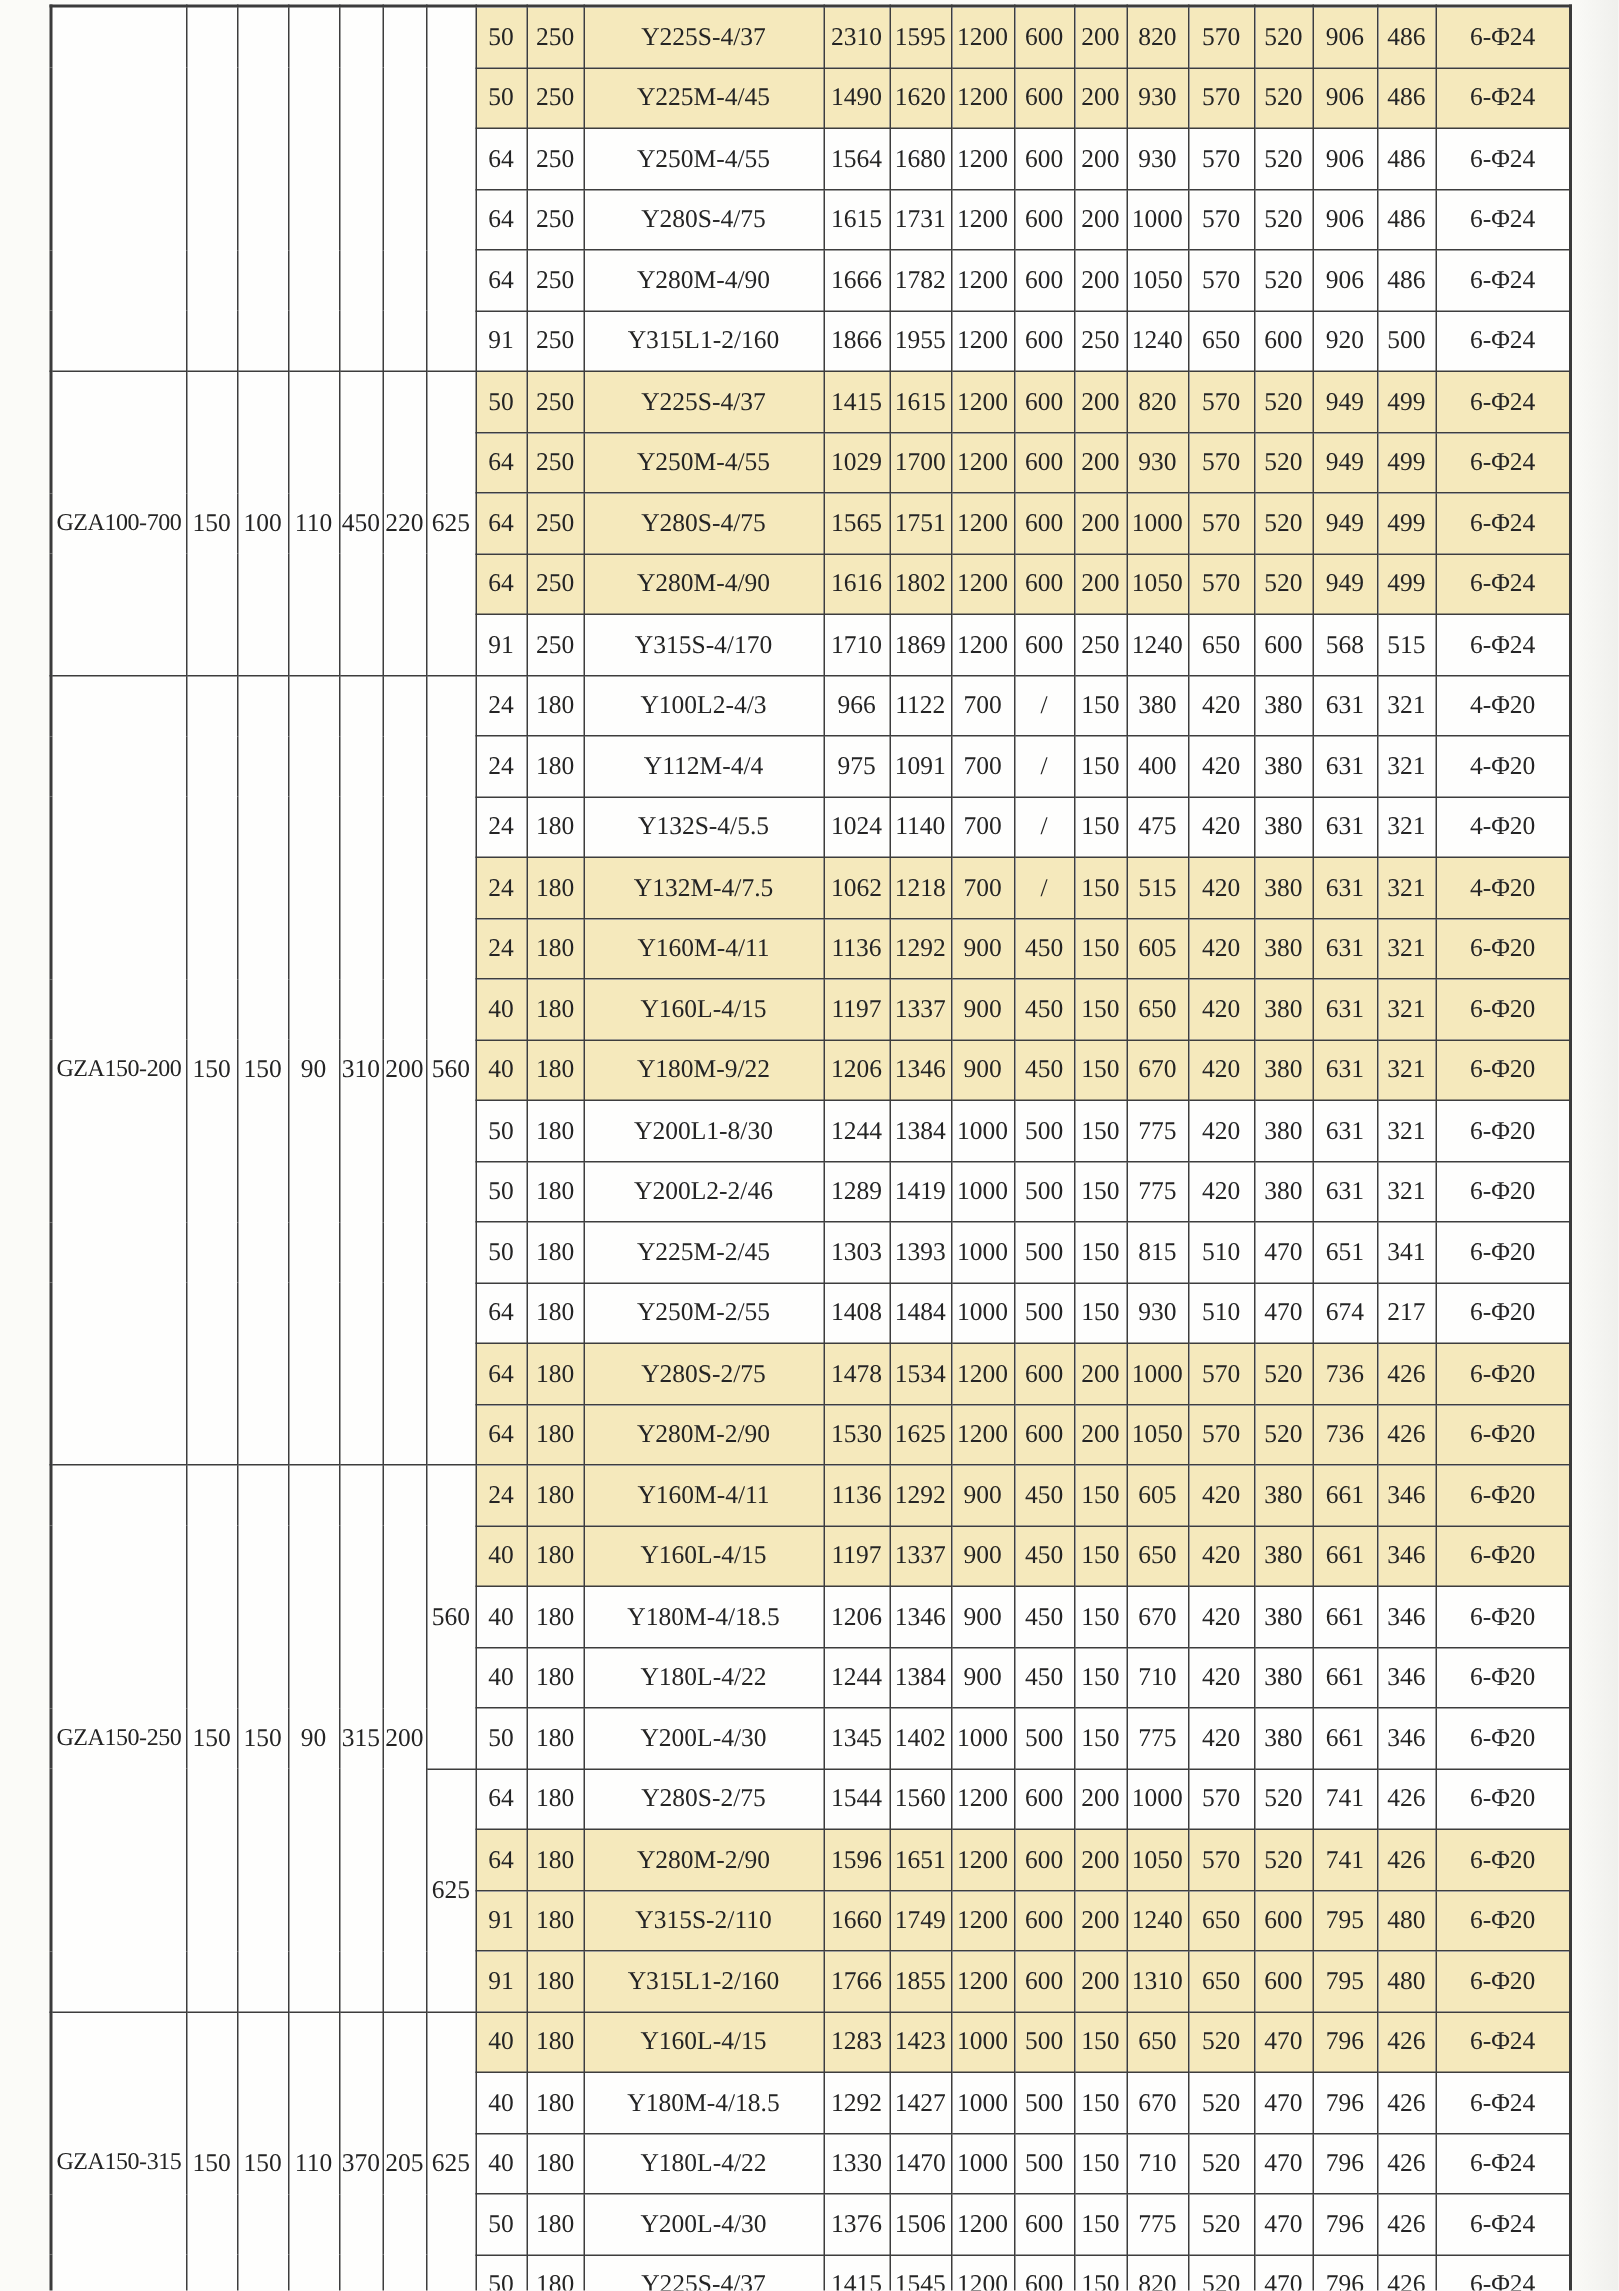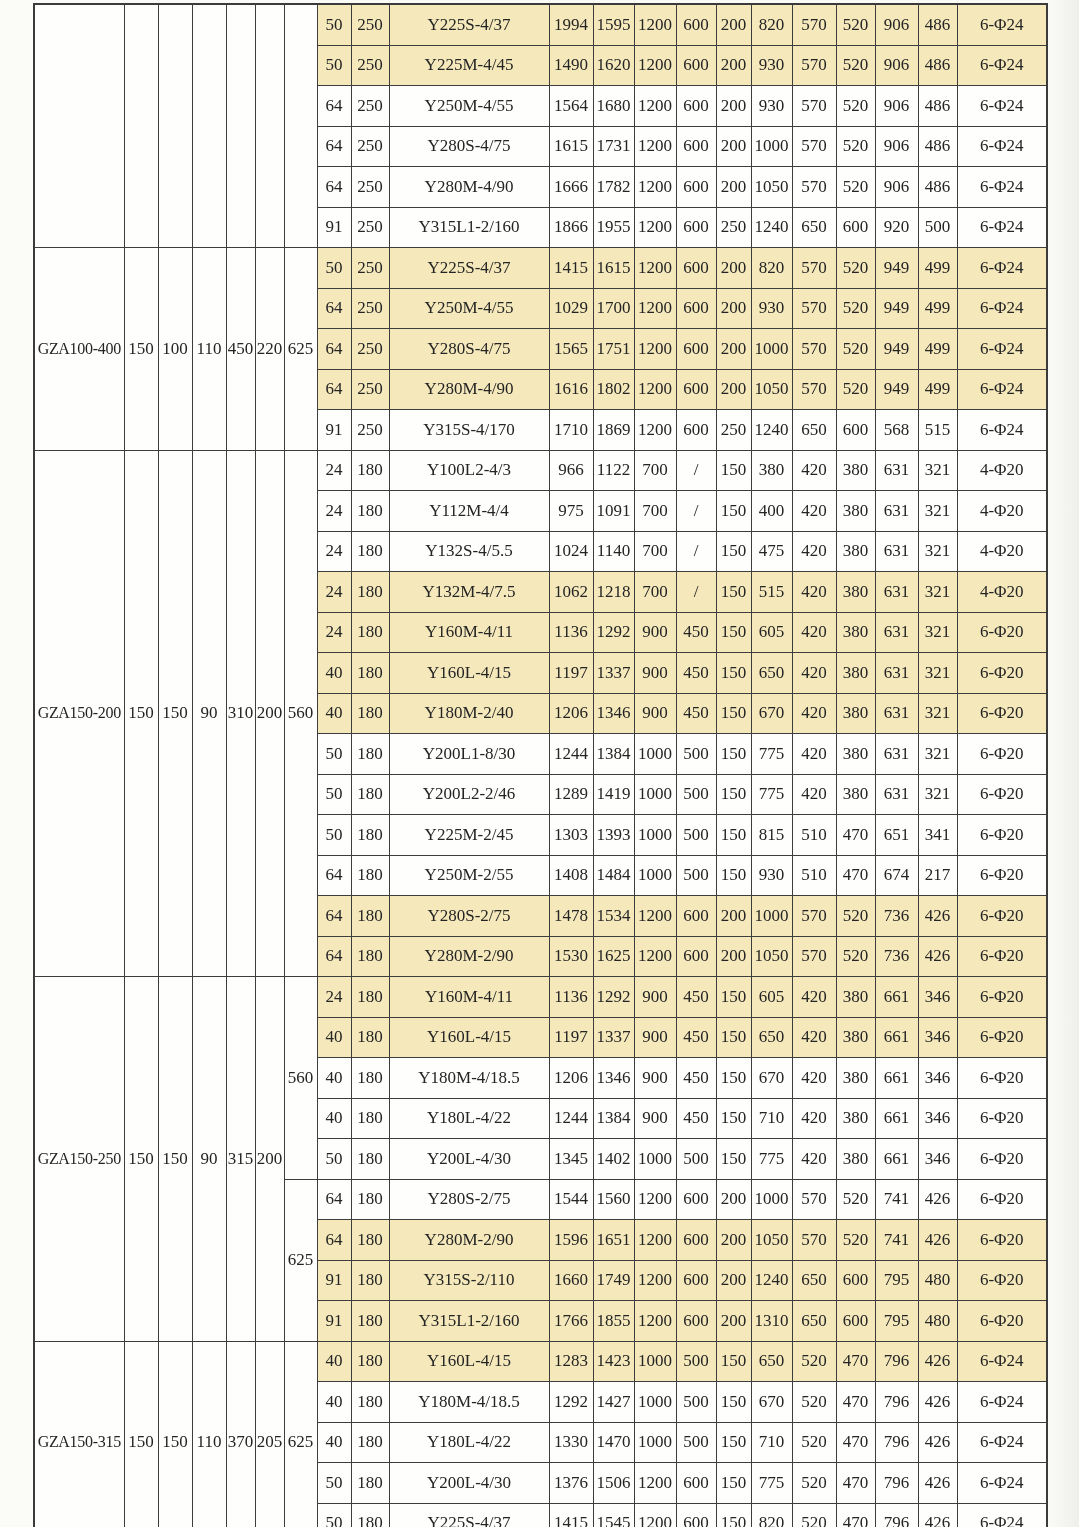--- a/index.html
+++ b/index.html
@@ -68,21 +68,21 @@
           <td rowspan="6" class="model"></td>
           <td rowspan="6"></td>
           <td rowspan="6"></td>
           <td rowspan="6"></td>
           <td rowspan="6"></td>
           <td rowspan="6"></td>
           <td rowspan="6"></td>
           <td class="hl">50</td>
           <td class="hl">250</td>
           <td class="hl">Y225S-4/37</td>
-          <td class="hl">1994</td>
+          <td class="hl">2310</td>
           <td class="hl">1595</td>
           <td class="hl">1200</td>
           <td class="hl">600</td>
           <td class="hl">200</td>
           <td class="hl">820</td>
           <td class="hl">570</td>
           <td class="hl">520</td>
           <td class="hl">906</td>
           <td class="hl">486</td>
           <td class="hl">6-Φ24</td>
@@ -161,21 +161,21 @@
           <td>600</td>
           <td>250</td>
           <td>1240</td>
           <td>650</td>
           <td>600</td>
           <td>920</td>
           <td>500</td>
           <td>6-Φ24</td>
         </tr>
         <tr>
-          <td rowspan="5" class="model">GZA100-400</td>
+          <td rowspan="5" class="model">GZA100-700</td>
           <td rowspan="5">150</td>
           <td rowspan="5">100</td>
           <td rowspan="5">110</td>
           <td rowspan="5">450</td>
           <td rowspan="5">220</td>
           <td rowspan="5">625</td>
           <td class="hl">50</td>
           <td class="hl">250</td>
           <td class="hl">Y225S-4/37</td>
           <td class="hl">1415</td>
@@ -353,21 +353,21 @@
           <td class="hl">650</td>
           <td class="hl">420</td>
           <td class="hl">380</td>
           <td class="hl">631</td>
           <td class="hl">321</td>
           <td class="hl">6-Φ20</td>
         </tr>
         <tr>
           <td class="hl">40</td>
           <td class="hl">180</td>
-          <td class="hl">Y180M-2/40</td>
+          <td class="hl">Y180M-9/22</td>
           <td class="hl">1206</td>
           <td class="hl">1346</td>
           <td class="hl">900</td>
           <td class="hl">450</td>
           <td class="hl">150</td>
           <td class="hl">670</td>
           <td class="hl">420</td>
           <td class="hl">380</td>
           <td class="hl">631</td>
           <td class="hl">321</td>

